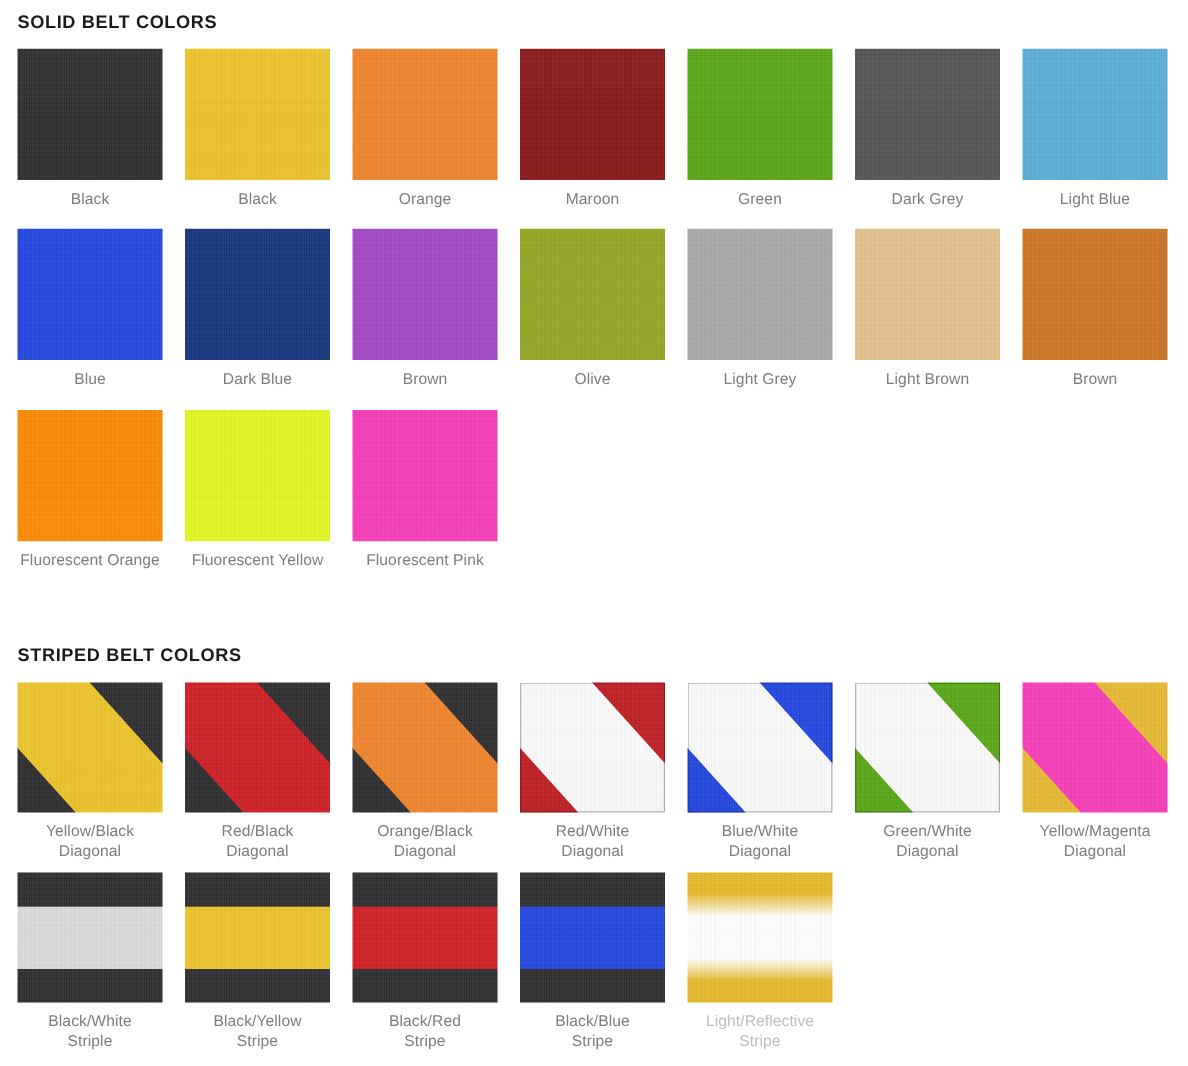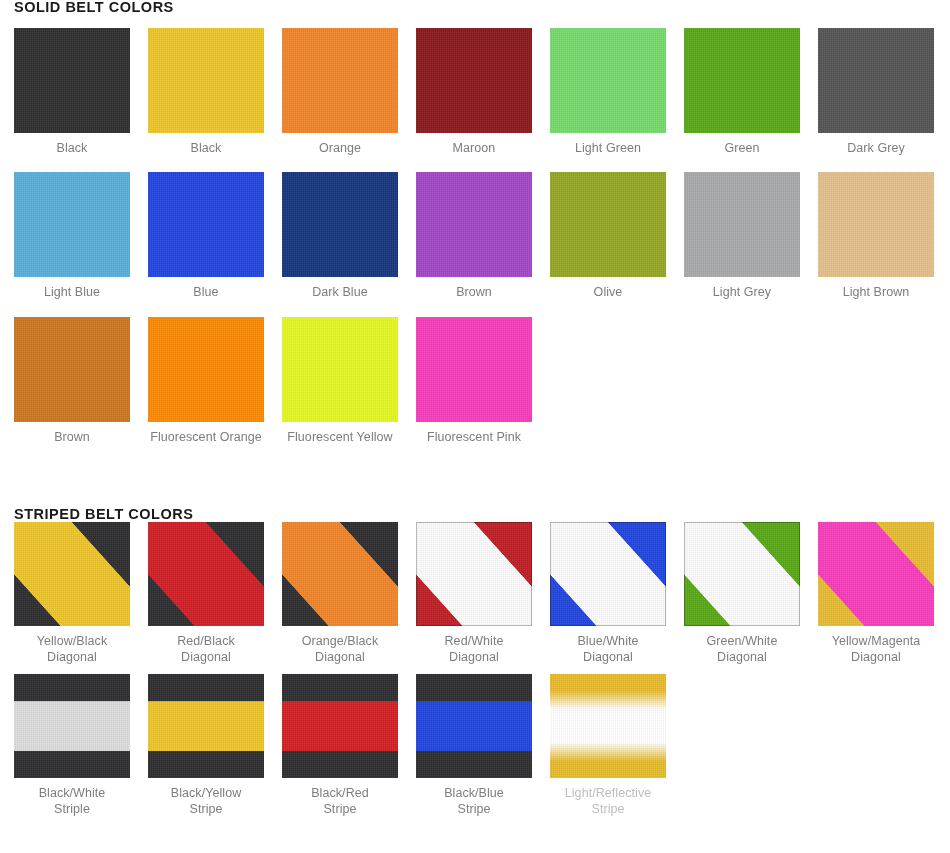--- a/index.html
+++ b/index.html
@@ -25,33 +25,33 @@
   
   .section-title {
     font-size: 14.5px;
     font-weight: bold;
     letter-spacing: 0.035em;
     color: #1a1a1a;
     margin: 0;
     padding: 0 0 0 14px;
     line-height: 1;
   }
-  #solid-section .section-title { }
+  #solid-section .section-title { padding-top: 11px; }
   #striped-section .section-title { padding-top: 0; }
 
   
   .swatch-grid {
     display: grid;
     grid-template-columns: repeat(7, 116px);
     column-gap: 18px;
     padding: 0 0 0 14px;
     box-sizing: border-box;
   }
   #solid-grid { margin-top: 13px; row-gap: 0; }
-  #striped-grid { row-gap: 0; }
+  #striped-grid { margin-top: 13px; row-gap: 0; }
 
   .swatch-cell {
     width: 116px;
     display: flex;
     flex-direction: column;
     align-items: center;
   }
 
   .swatch {
     width: 116px;
@@ -116,24 +116,20 @@
         </div>
         <div class="swatch-cell">
           <div class="swatch" style="background: rgb(240, 134, 44);"></div>
           <div class="swatch-label">Orange</div>
         </div>
         <div class="swatch-cell">
           <div class="swatch" style="background: rgb(139, 26, 28);"></div>
           <div class="swatch-label">Maroon</div>
         </div>
         <div class="swatch-cell">
-          <div class="swatch" style="background: rgb(118, 219, 109);"></div>
-          <div class="swatch-label">Light Green</div>
-        </div>
-        <div class="swatch-cell">
           <div class="swatch" style="background: rgb(90, 168, 24);"></div>
           <div class="swatch-label">Green</div>
         </div>
         <div class="swatch-cell">
           <div class="swatch" style="background: rgb(86, 86, 86);"></div>
           <div class="swatch-label">Dark Grey</div>
         </div>
         <div class="swatch-cell">
           <div class="swatch" style="background: rgb(90, 174, 216);"></div>
           <div class="swatch-label">Light Blue</div>

